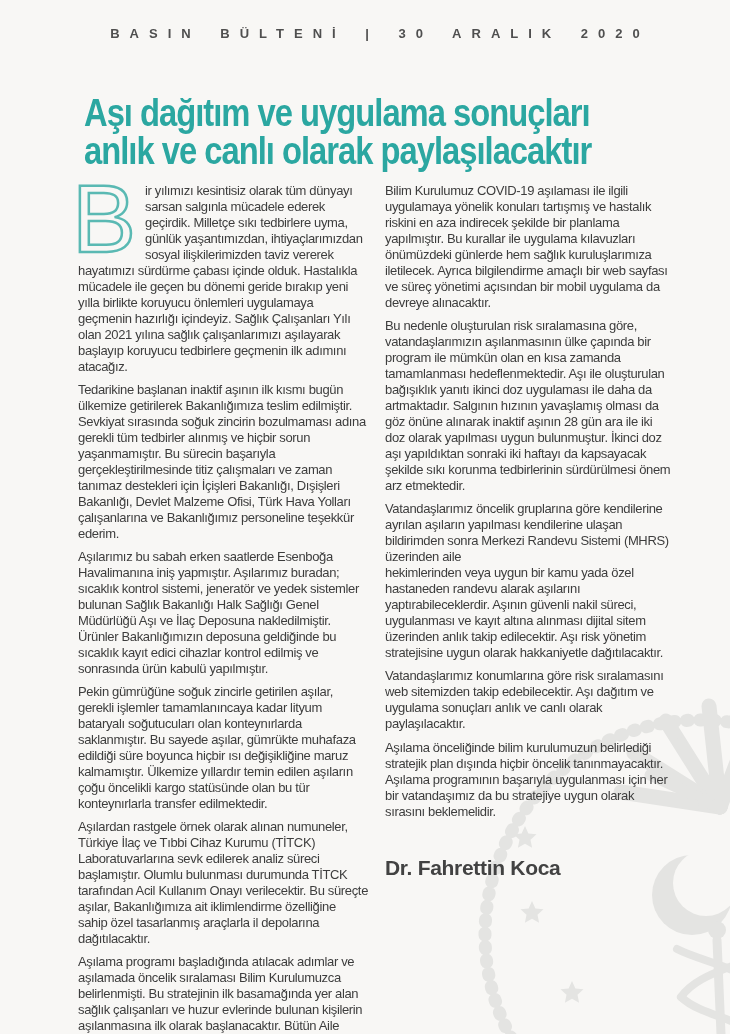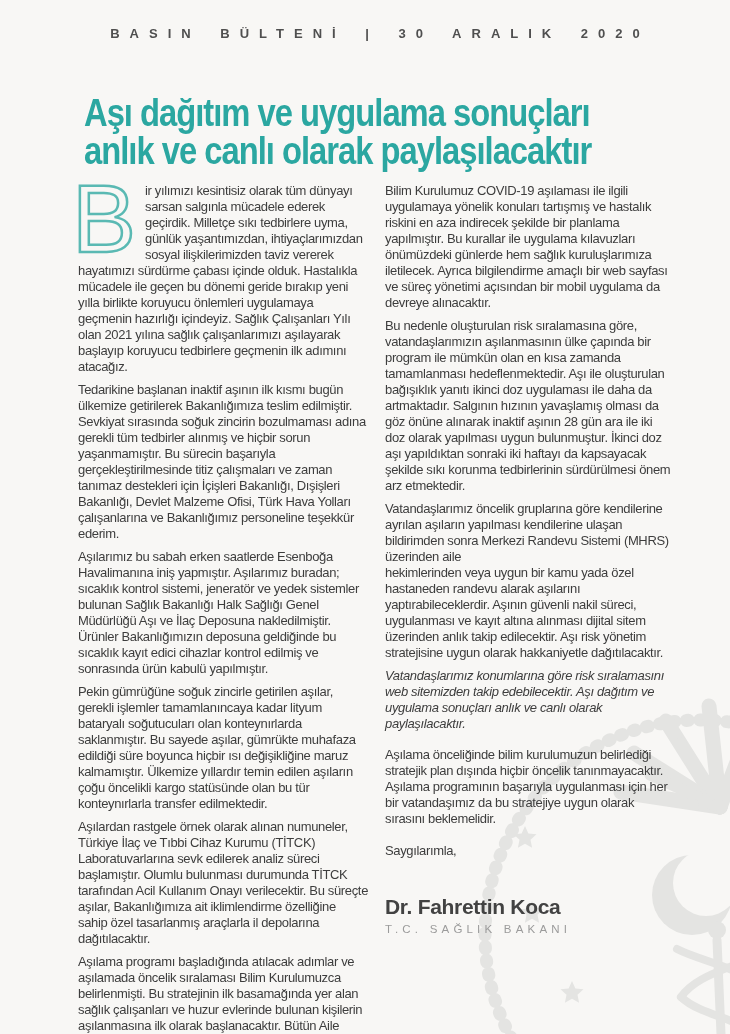--- a/index.html
+++ b/index.html
@@ -39,21 +39,21 @@
   .col{color:#3d3d3d;}
   .col-left{width:290px;}
   .col-right{width:287px;}
   .col p{
     margin:0 0 7px 0;
     font-size:13px;line-height:16px;
     letter-spacing:-0.35px;
     white-space:pre-line;
     text-align:left;
   }
-  .col-right p.tight{margin-bottom:15px;font-style:italic;}
+  .col-right p.tight{margin-bottom:8px;}
 
   
   .dropcap-spacer{float:left;width:67px;height:77px;}
   .dropcap{
     position:absolute;left:74px;top:182px;width:66px;height:74px;
     overflow:visible;
   }
   .dropcap text{
     font-family:"Liberation Sans",sans-serif;
     font-size:96px;font-weight:400;
@@ -140,22 +140,20 @@
     </div>
 
     <div class="col col-right">
       <p>Bilim Kurulumuz COVID-19 aşılaması ile ilgili uygulamaya yönelik konuları tartışmış ve hastalık riskini en aza indirecek şekilde bir planlama yapılmıştır. Bu kurallar ile uygulama kılavuzları önümüzdeki günlerde hem sağlık kuruluşlarımıza iletilecek. Ayrıca bilgilendirme amaçlı bir web sayfası ve süreç yönetimi açısından bir mobil uygulama da devreye alınacaktır.</p>
       <p>Bu nedenle oluşturulan risk sıralamasına göre, vatandaşlarımızın aşılanmasının ülke çapında bir program ile mümkün olan en kısa zamanda tamamlanması hedeflenmektedir. Aşı ile oluşturulan bağışıklık yanıtı ikinci doz uygulaması ile daha da artmaktadır. Salgının hızının yavaşlamış olması da göz önüne alınarak inaktif aşının 28 gün ara ile iki doz olarak yapılması uygun bulunmuştur. İkinci doz aşı yapıldıktan sonraki iki haftayı da kapsayacak şekilde sıkı korunma tedbirlerinin sürdürülmesi önem arz etmektedir.</p>
       <p>Vatandaşlarımız öncelik gruplarına göre kendilerine ayrılan aşıların yapılması kendilerine ulaşan bildirimden sonra Merkezi Randevu Sistemi (MHRS) üzerinden aile
 hekimlerinden veya uygun bir kamu yada özel hastaneden randevu alarak aşılarını yaptırabileceklerdir. Aşının güvenli nakil süreci, uygulanması ve kayıt altına alınması dijital sitem üzerinden anlık takip edilecektir. Aşı risk yönetim stratejisine uygun olarak hakkaniyetle dağıtılacaktır.</p>
       <p class="tight">Vatandaşlarımız konumlarına göre risk sıralamasını web sitemizden takip edebilecektir. Aşı dağıtım ve uygulama sonuçları anlık ve canlı olarak paylaşılacaktır.</p>
       <p>Aşılama önceliğinde bilim kurulumuzun belirlediği stratejik plan dışında hiçbir öncelik tanınmayacaktır. Aşılama programının başarıyla uygulanması için her bir vatandaşımız da bu stratejiye uygun olarak sırasını beklemelidir.</p>
 
-      <p class="closing">Saygılarımla,</p>
 
       <div class="signature">
         <div class="sig-name">Dr. Fahrettin Koca</div>
-        <div class="sig-role">T.C. SAĞLIK BAKANI</div>
       </div>
     </div>
 
   </div>
 </div>
 
 </body></html>

